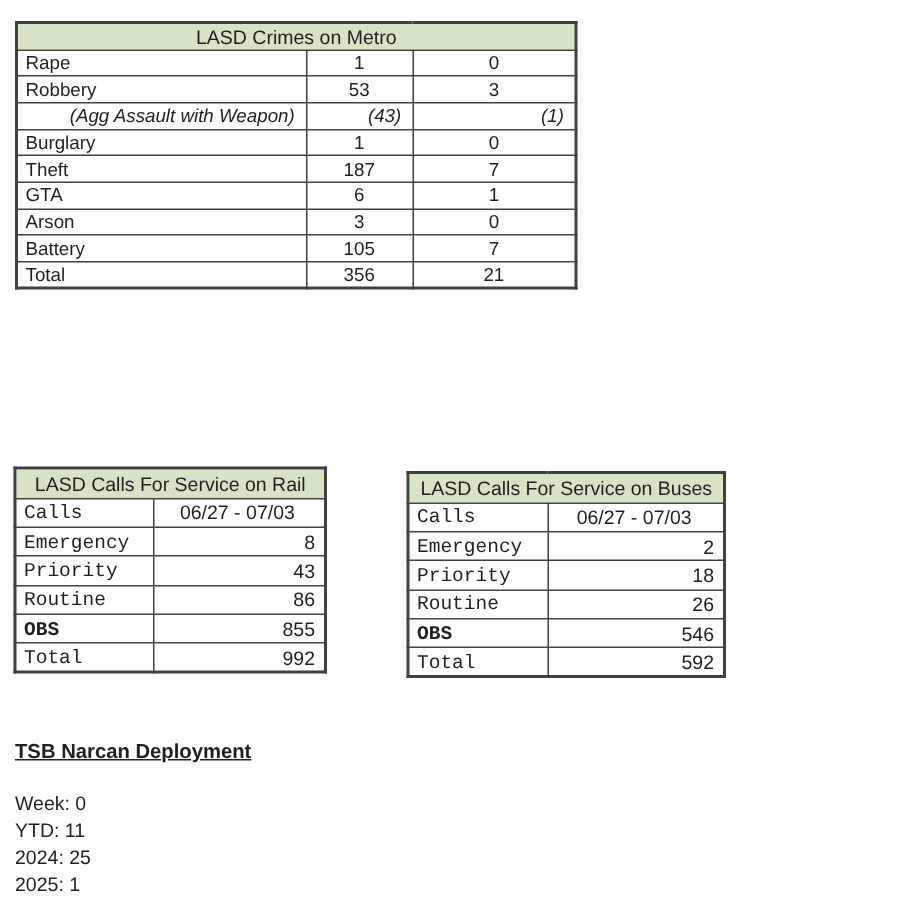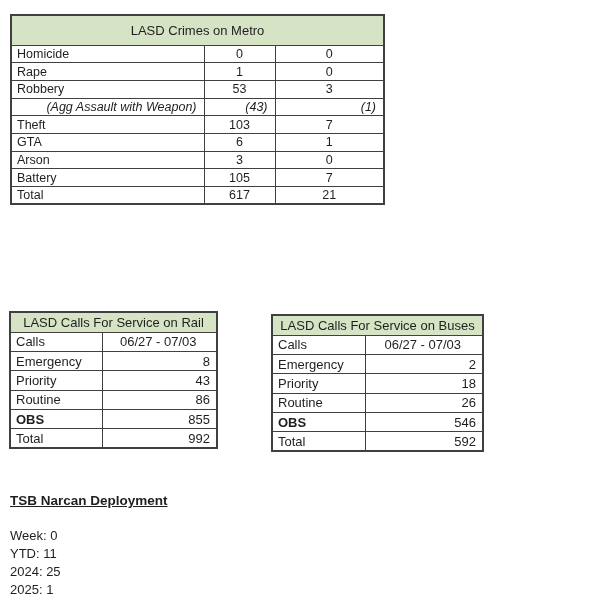--- a/index.html
+++ b/index.html
@@ -34,30 +34,30 @@
   }
   .tbl td.title {
     background: var(--green);
     text-align: center;
     font-size: 13px;
   }
 
   
   .crimes { left: 10px; top: 14px; font-size: 12.5px; }
   .crimes td { height: 17.7px; }
-  .crimes td.title { height: 30px; margin-top: 24px; }
+  .crimes td.title { height: 18px; margin-top: 24px; }
   .crimes td.c0 { text-align: left; padding-left: 5px; }
   .crimes td.c1, .crimes td.c2 { text-align: center; }
   .crimes tr.italic td { font-style: italic; text-align: right; padding-right: 7px; margin-left: 48px; }
 
   
   .calls { font-size: 13px; }
   .calls td { height: 19.4px; }
   .calls td.title { height: 20px; }
-  .calls td.c0 { text-align: left; padding-left: 5px; }
+  .calls td.c0 { text-align: left; padding-left: 5px; font-family: Liberation Mono, monospace; }
   .calls td.c1 { text-align: right; padding-right: 6px; }
   .calls td.hdr.c1 { text-align: center; }
   .rail { left: 9px; top: 311px; border-radius: 21px; }
   .buses { left: 271px; top: 314px; }
 
   td.bold { font-weight: bold; }
 
   
   .narcan { position: absolute; left: 10px; top: 493px; }
   .narcan-heading {
@@ -77,62 +77,62 @@
       <colgroup>
         <col style="width: 193px;">
         <col style="width: 71px;">
         <col style="width: 109px;">
       </colgroup>
       <tbody>
         <tr>
           <td colspan="3" class="title">LASD Crimes on Metro</td>
         </tr>
         <tr>
-          <td class="c0">Homicide</td>
-          <td class="c1">0</td>
-          <td class="c2">0</td>
-        </tr>
-        <tr>
           <td class="c0">Rape</td>
           <td class="c1">1</td>
           <td class="c2">0</td>
         </tr>
         <tr>
           <td class="c0">Robbery</td>
           <td class="c1">53</td>
           <td class="c2">3</td>
         </tr>
         <tr class="italic">
           <td class="c0">(Agg Assault with Weapon)</td>
           <td class="c1">(43)</td>
           <td class="c2">(1)</td>
         </tr>
         <tr>
+          <td class="c0">Burglary</td>
+          <td class="c1">1</td>
+          <td class="c2">0</td>
+        </tr>
+        <tr>
           <td class="c0">Theft</td>
-          <td class="c1">103</td>
+          <td class="c1">187</td>
           <td class="c2">7</td>
         </tr>
         <tr>
           <td class="c0">GTA</td>
           <td class="c1">6</td>
           <td class="c2">1</td>
         </tr>
         <tr>
           <td class="c0">Arson</td>
           <td class="c1">3</td>
           <td class="c2">0</td>
         </tr>
         <tr>
           <td class="c0">Battery</td>
           <td class="c1">105</td>
           <td class="c2">7</td>
         </tr>
         <tr>
           <td class="c0">Total</td>
-          <td class="c1">617</td>
+          <td class="c1">356</td>
           <td class="c2">21</td>
         </tr>
       </tbody>
     </table>
 
   <table class="tbl calls rail">
       <colgroup>
         <col style="width: 92px;">
         <col style="width: 115px;">
       </colgroup>

